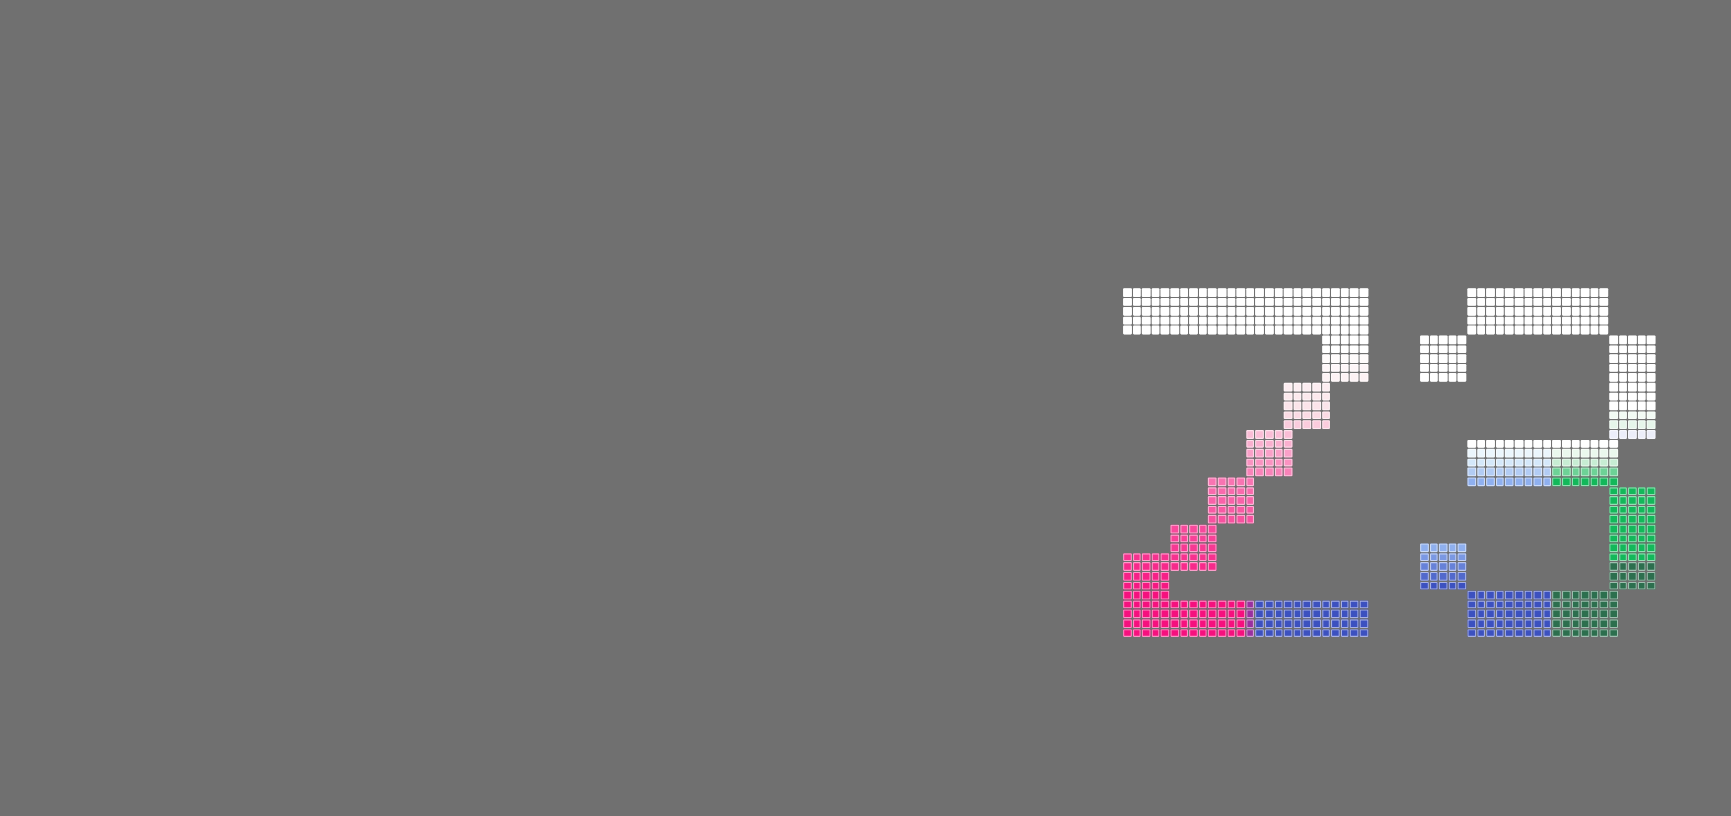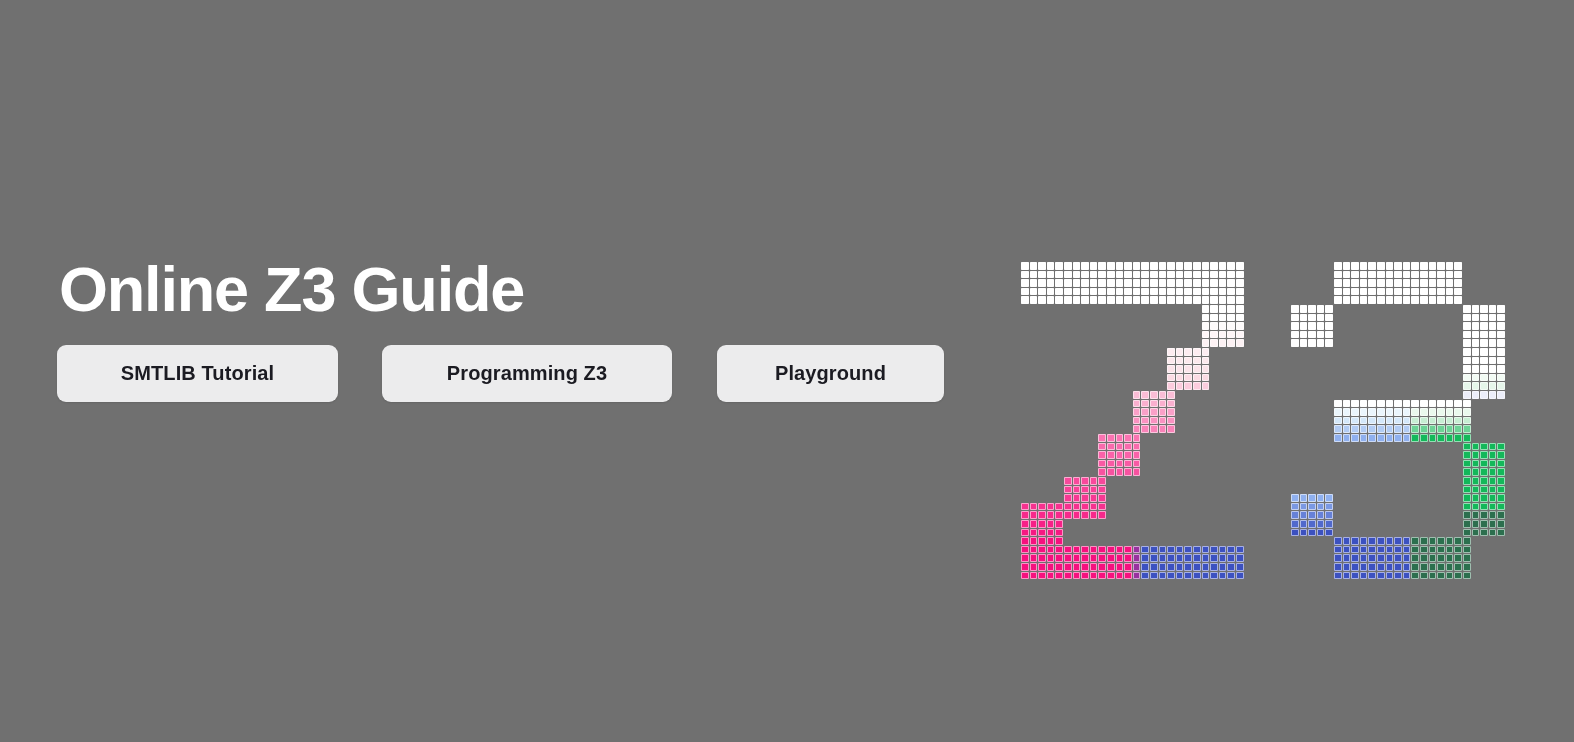--- a/index.html
+++ b/index.html
@@ -39,28 +39,20 @@
     position:absolute;
     border-radius:1px;
     box-shadow:inset 0 0 0 1px rgba(255,255,255,.55);
   }
 </style>
 </head>
 <body>
 
 <div class="page">
 
-  <div class="hero">
-    <h1 class="hero-title">Online Z3 Guide</h1>
-    <div class="btn-row">
-      <button class="btn" id="btn-smtlib">SMTLIB Tutorial</button>
-      <button class="btn" id="btn-prog">Programming Z3</button>
-      <button class="btn" id="btn-play">Playground</button>
-    </div>
-  </div>
 
   <div class="logo" id="logo">
       <div class="glyph" style="left: 0px; top: 0px;">
         <i class="cell" style="left: 0px; top: 0px; width: 7.6px; height: 7.6px; background: rgb(255, 255, 255);"></i>
         <i class="cell" style="left: 8.6px; top: 0px; width: 7.6px; height: 7.6px; background: rgb(255, 255, 255);"></i>
         <i class="cell" style="left: 17.2px; top: 0px; width: 7.6px; height: 7.6px; background: rgb(255, 255, 255);"></i>
         <i class="cell" style="left: 25.8px; top: 0px; width: 7.6px; height: 7.6px; background: rgb(255, 255, 255);"></i>
         <i class="cell" style="left: 34.4px; top: 0px; width: 7.6px; height: 7.6px; background: rgb(255, 255, 255);"></i>
         <i class="cell" style="left: 43px; top: 0px; width: 7.6px; height: 7.6px; background: rgb(255, 255, 255);"></i>
         <i class="cell" style="left: 51.6px; top: 0px; width: 7.6px; height: 7.6px; background: rgb(255, 255, 255);"></i>

